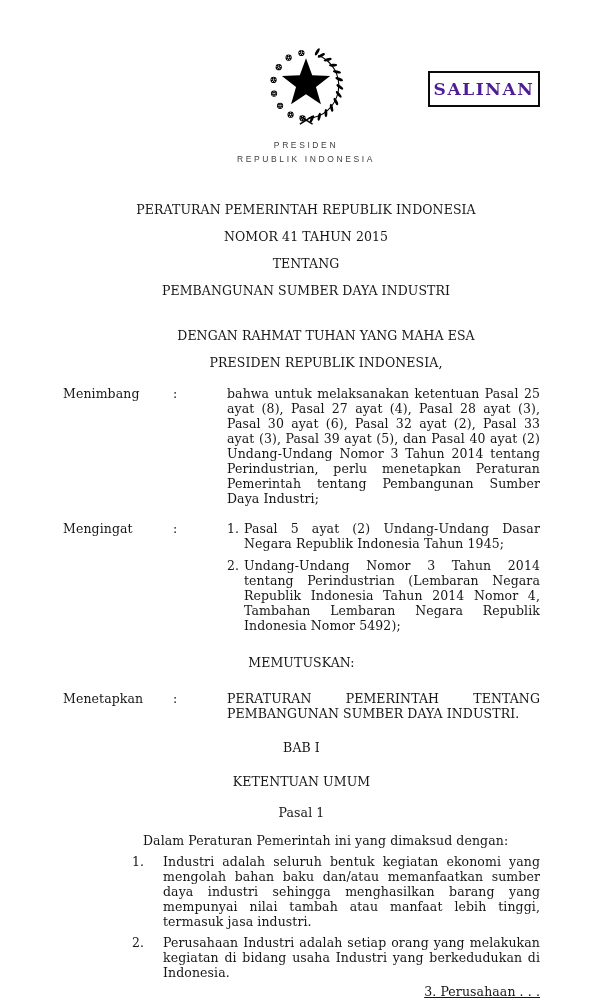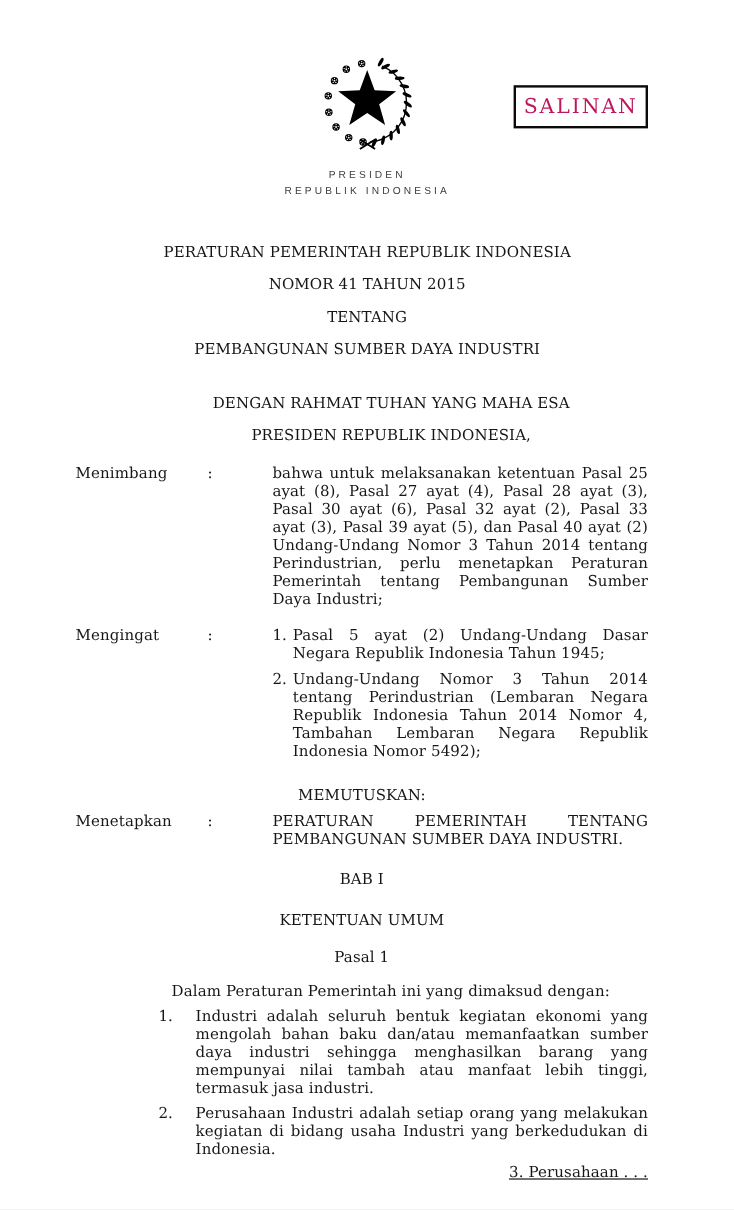--- a/index.html
+++ b/index.html
@@ -25,41 +25,41 @@
     text-align:center;
     font-family:"Liberation Sans","DejaVu Sans",sans-serif;
     font-size:8.5px; letter-spacing:2.6px;
     color:#3e3e3e; line-height:13.5px;
   }
   .stamp {
     position:absolute; top:71px; left:428px;
     width:112px; height:36px; box-sizing:border-box;
     border:2.5px solid #0a0a0a;
     display:flex; align-items:center; justify-content:center;
-    font-weight:normal; font-size:17px; letter-spacing:1.6px;
-    color:#be185d; background:#fff;
+    font-weight:bold; font-size:17px; letter-spacing:1.6px;
+    color:#4c1d95; background:#fff;
   }
 
   
   .titles { position:absolute; top:196px; left:0; width:100%; text-align:center; }
   .titles div { line-height:27px; }
   .preamble { position:absolute; top:322px; left:0; width:100%; text-align:center;padding-left:20px; }
   .preamble div { line-height:27px; }
 
   
   .main {
     position:absolute; top:386px; left:63px; width:477px;
     line-height:15px;
   }
   .row { display:grid; grid-template-columns:74px 18px 1fr; margin-bottom:15px;gap:36px; }
   .row .rtext { text-align:justify; }
   .li { display:grid; grid-template-columns:17px 1fr; margin-bottom:7px; }
   .li .ltext { text-align:justify; }
   .center-head { text-align:center; }
-  .memutuskan { margin:8px 0 6px 0; }
+  .memutuskan { margin:8px 0 21px 0; }
   .bab { margin-top:19px; }
   .babtitle { margin-top:19px; }
   .pasal { margin-top:16px; }
   .intro { margin-top:13px; margin-left:80px; }
   .def { display:grid; grid-template-columns:31px 1fr; margin-left:69px; margin-top:6px; }
   .def .dtext { text-align:justify; }
   .catchword { text-align:right; margin-top:4px;text-decoration:underline; }
 </style>
 </head>
 <body>

